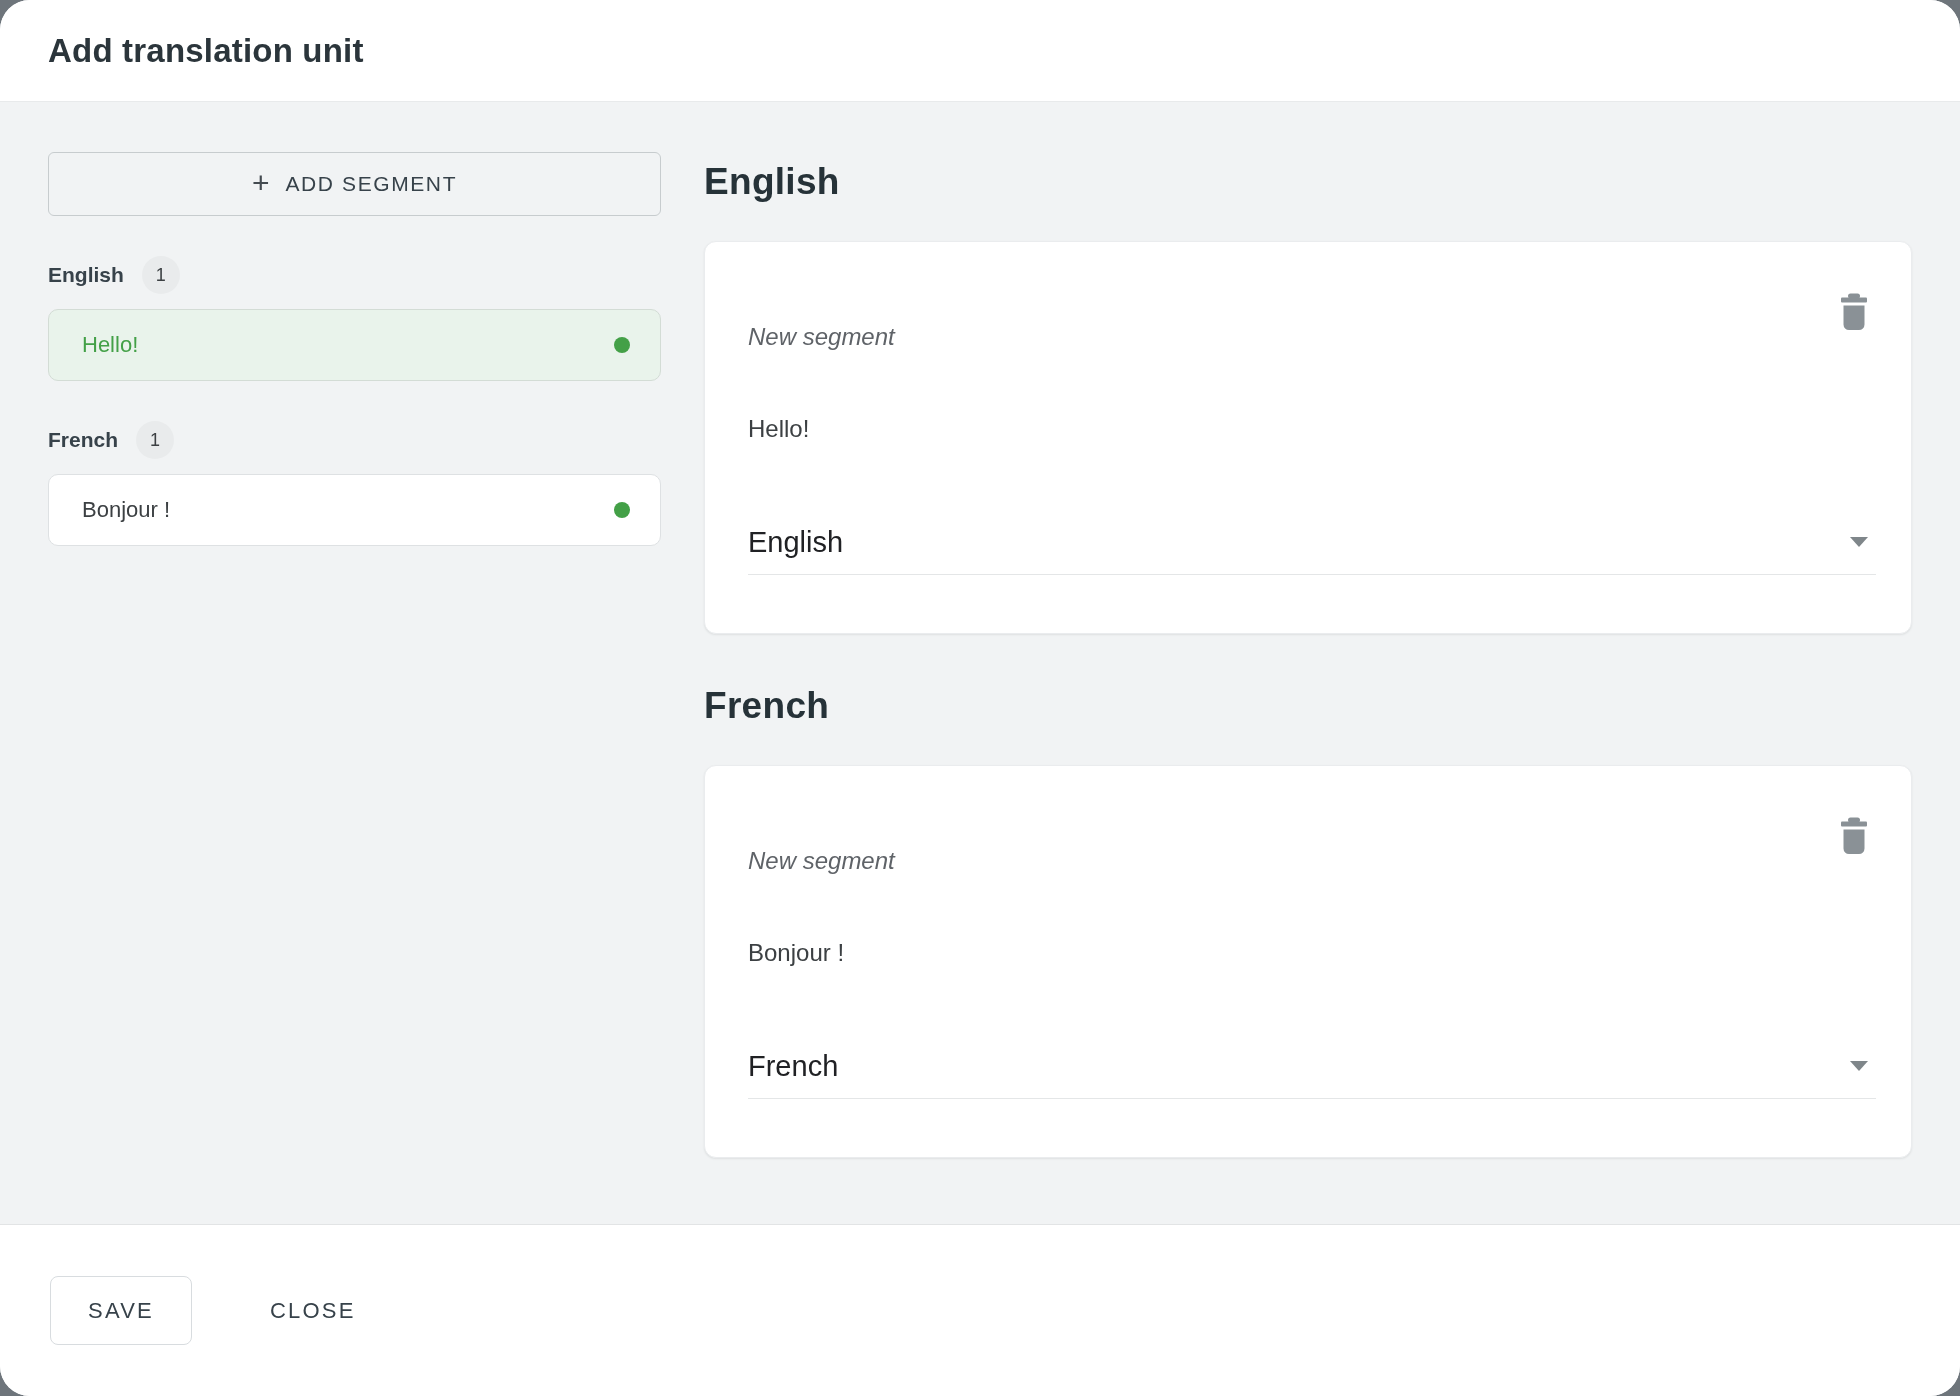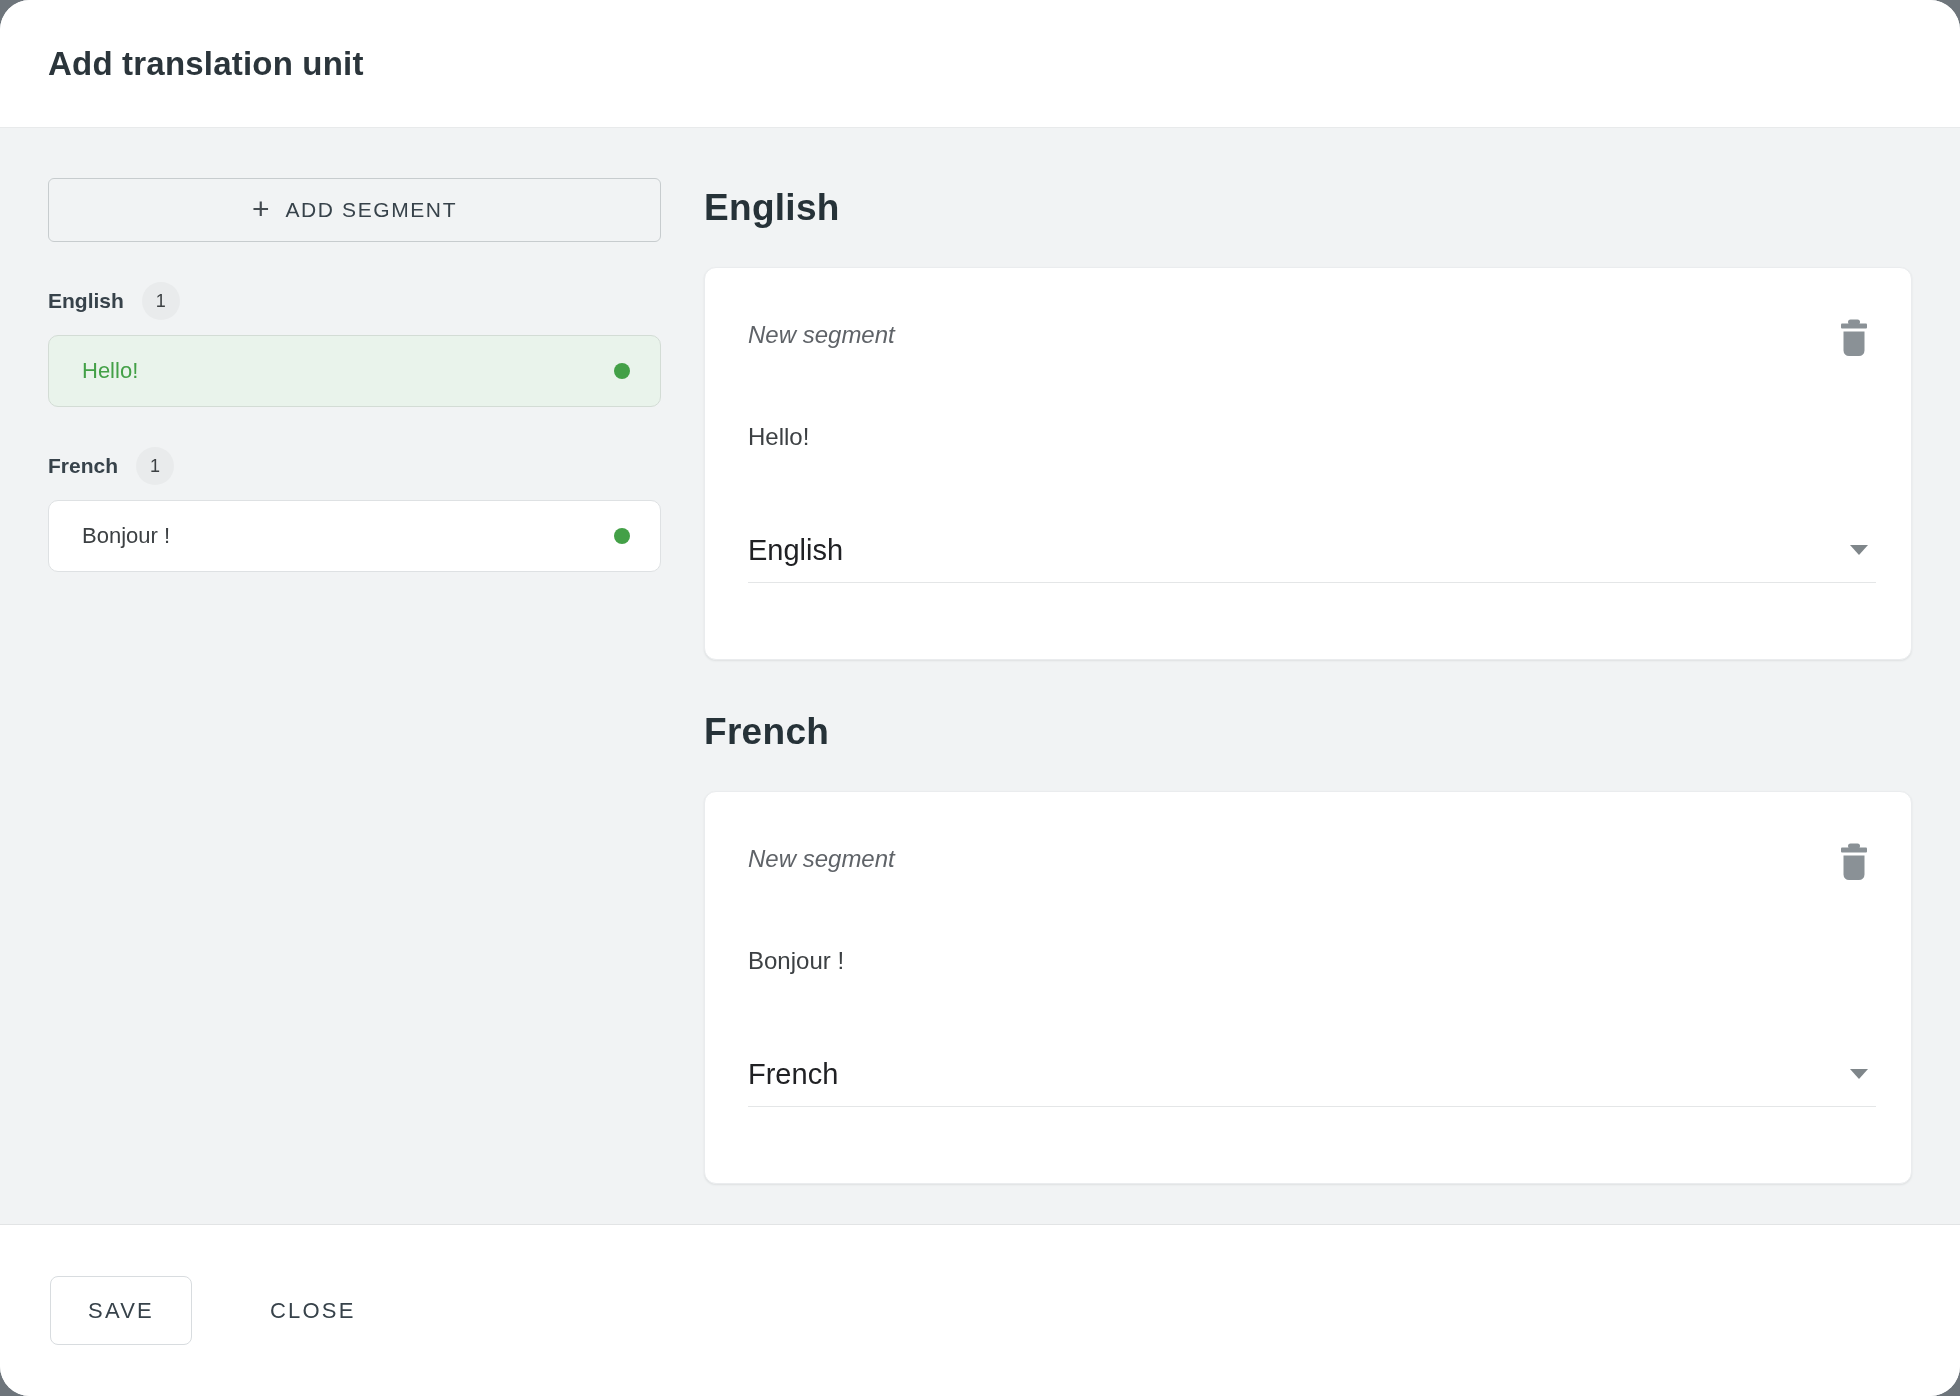--- a/index.html
+++ b/index.html
@@ -11,21 +11,21 @@
   }
   .dialog {
     position: absolute; inset: 0;
     border-radius: 30px;
     overflow: hidden;
     background: #f1f3f4;
     display: flex; flex-direction: column;
   }
   
   .dialog-header {
-    flex: none; height: 127px; background: #ffffff;
+    flex: none; height: 101px; background: #ffffff;
     display: flex; align-items: center; padding: 12px 48px;
   }
   .dialog-title {
     font-size: 33px; font-weight: 700; color: #2b353b; letter-spacing: 0.2px;
   }
   
   .content {
     flex: 1; display: flex; padding: 0 48px;
     border-top: 1px solid #e8eaeb; background: #f1f3f4;
     overflow: hidden;
@@ -64,21 +64,21 @@
     font-size: 37px; font-weight: 700; color: #263238; letter-spacing: 0.3px; line-height: 44px;
   }
   .unit-heading.second { margin-top: 50px; }
   .unit-card {
     margin-top: 37px; height: 393px;
     background: #ffffff; border: 1px solid #eaecee; border-radius: 12px;
     box-shadow: 0 1px 2px rgba(60,64,67,0.10);
     padding: 52px 35px 0 43px;
   }
   .card-head { display: flex; justify-content: space-between; align-items: flex-start; }
-  .new-segment { font-style: italic; font-size: 24px; color: #5f6368; line-height: 30px; }
+  .new-segment { font-style: italic; font-size: 24px; color: #5f6368; line-height: 30px; margin-top: 28px; }
   .trash-btn {
     width: 44px; height: 44px; margin-top: -4px;
     background: transparent; border: none; cursor: pointer;
     display: flex; align-items: center; justify-content: center;
   }
   .seg-text { margin-top: 62px; font-size: 24px; color: #3c4043; line-height: 30px; }
   .select-row {
     margin-top: 80px; padding-bottom: 14px;
     border-bottom: 1px solid #e4e6e7;
     display: flex; align-items: center; justify-content: space-between;

